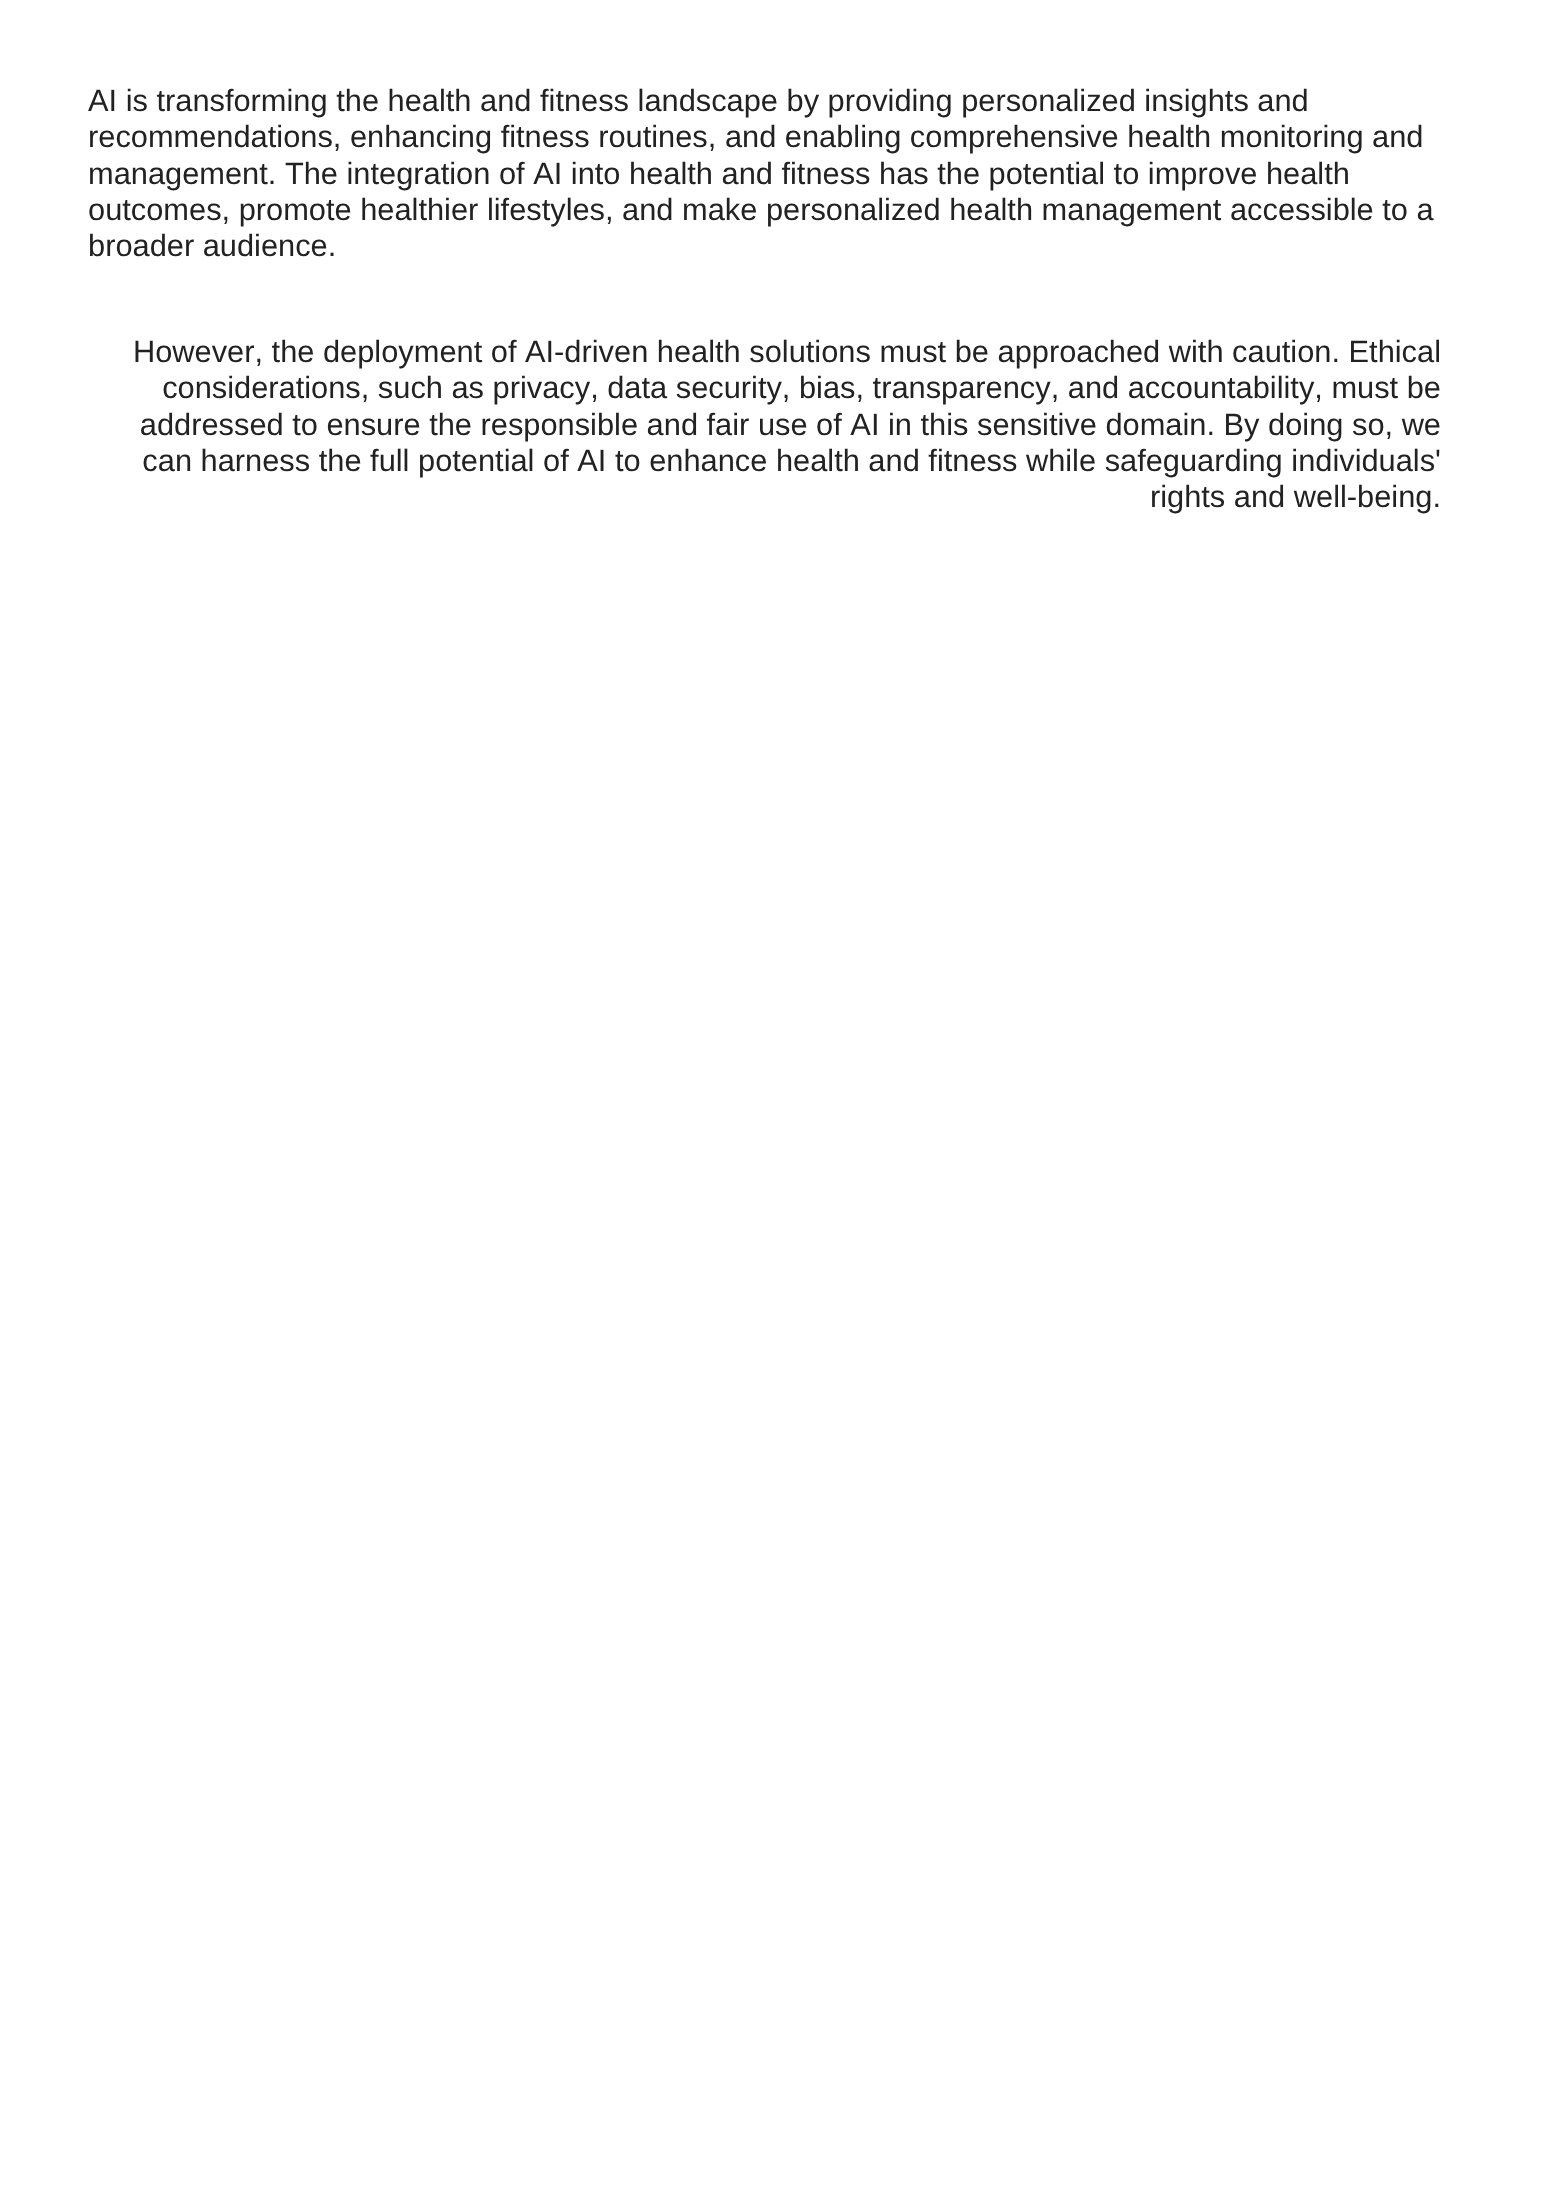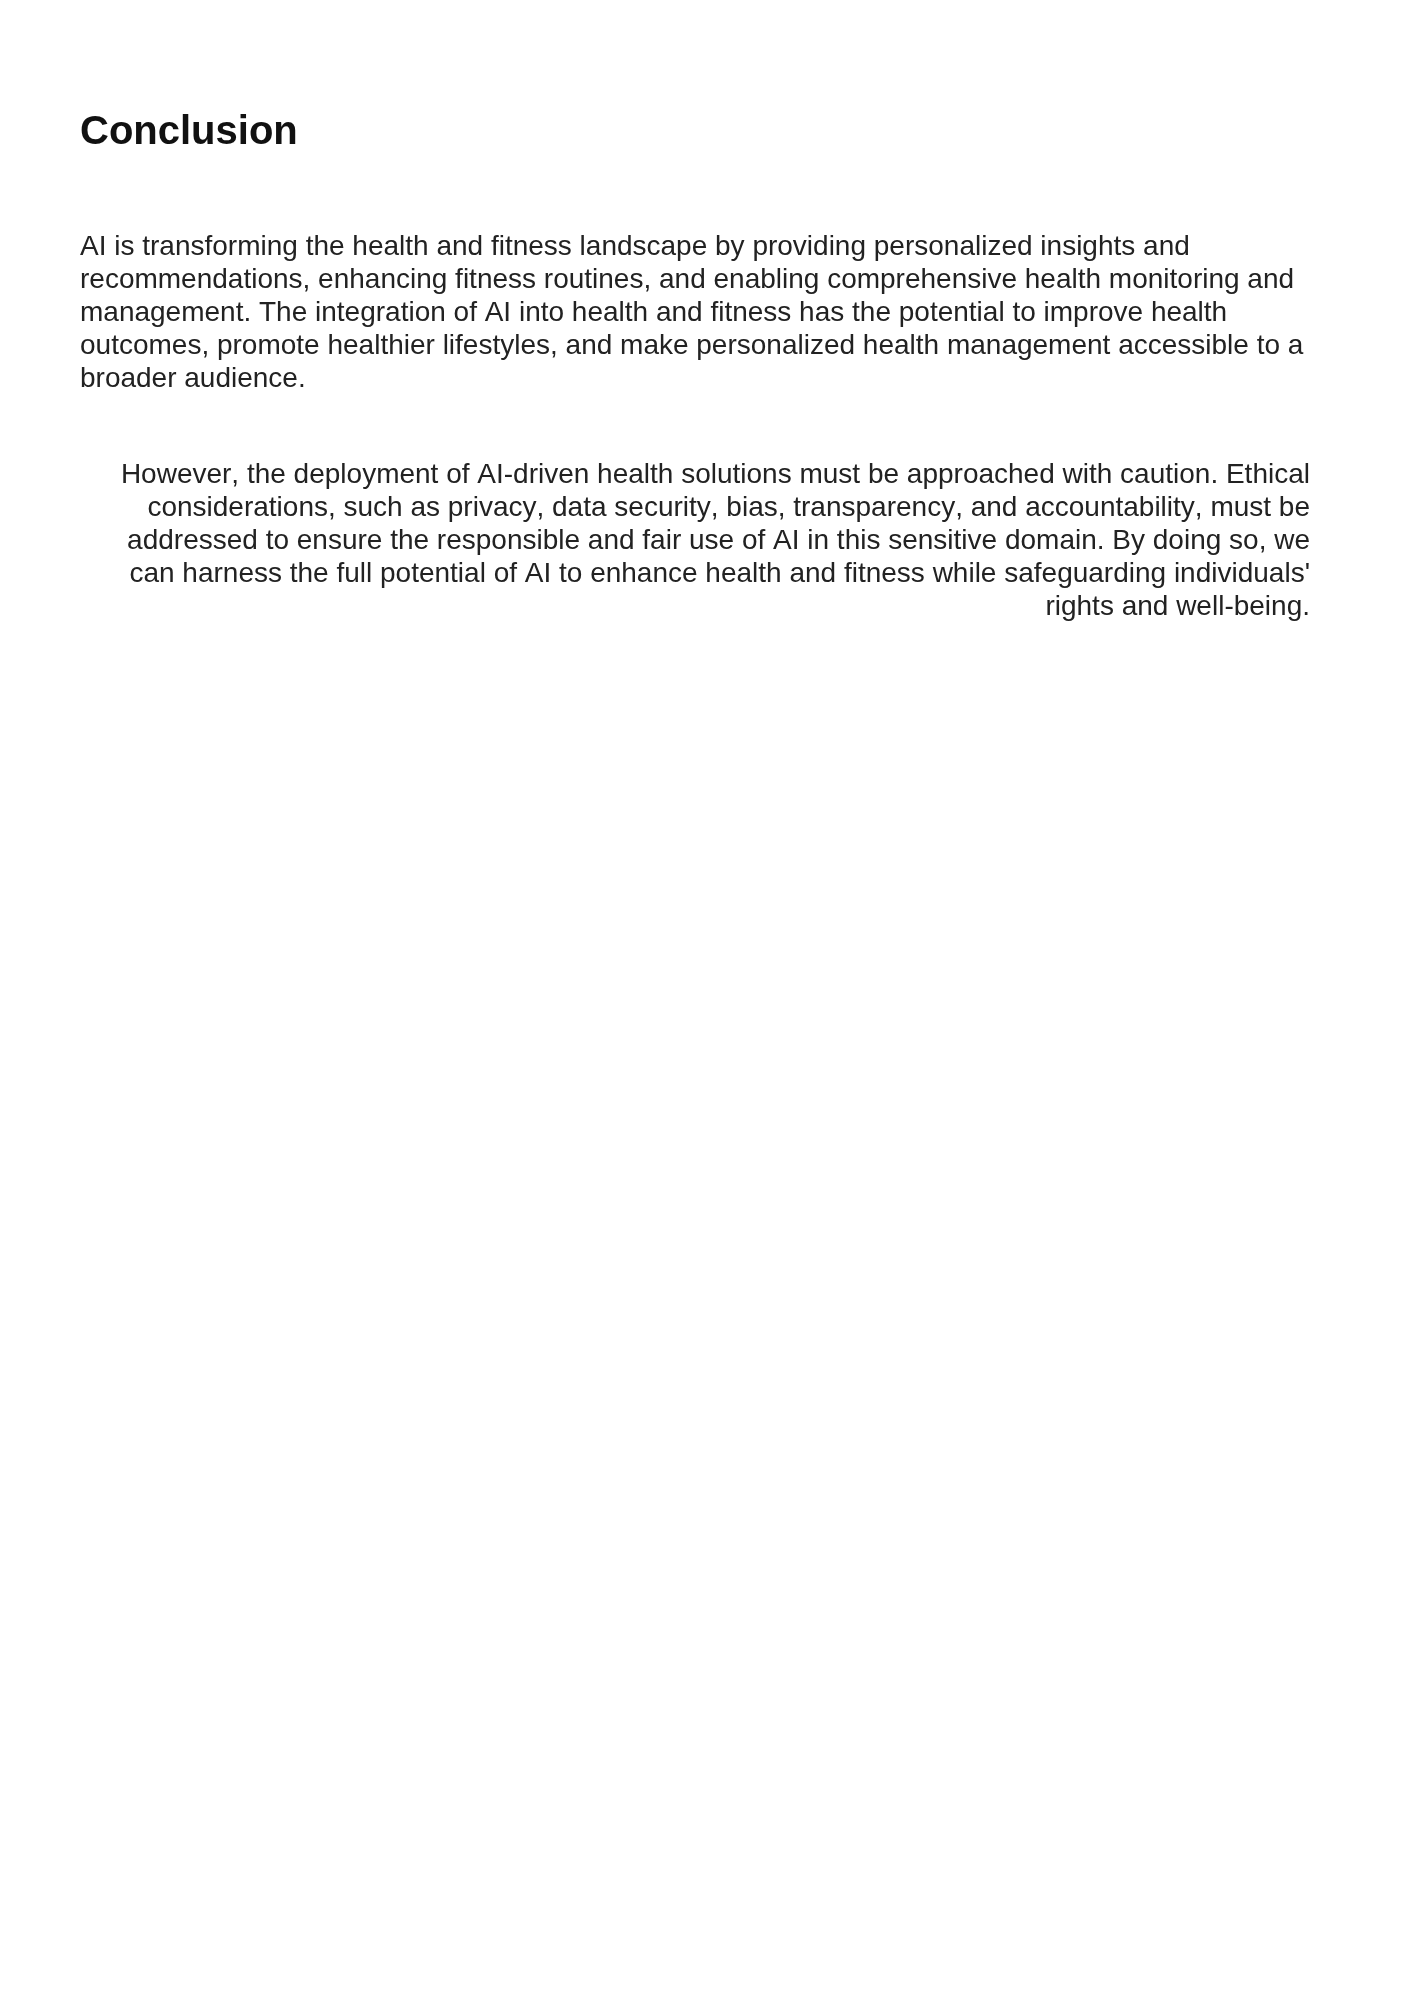--- a/index.html
+++ b/index.html
@@ -41,18 +41,17 @@
     font-weight: 400;
     color: var(--body-color, #222222);
   }
   .p1 { margin-top: 75px; }
   .p2 { margin-top: 63px; text-align: right; }
 </style>
 </head>
 <body>
 
 <div class="page">
-  <h1 class="doc-title">Conclusion</h1>
 
   <p class="body-paragraph p1">AI is transforming the health and fitness landscape by providing personalized insights and recommendations, enhancing fitness routines, and enabling comprehensive health monitoring and management. The integration of AI into health and fitness has the potential to improve health outcomes, promote healthier lifestyles, and make personalized health management accessible to a broader audience.</p>
 
   <p class="body-paragraph p2">However, the deployment of AI-driven health solutions must be approached with caution. Ethical considerations, such as privacy, data security, bias, transparency, and accountability, must be addressed to ensure the responsible and fair use of AI in this sensitive domain. By doing so, we can harness the full potential of AI to enhance health and fitness while safeguarding individuals' rights and well-being.</p>
 </div>
 
 </body></html>

